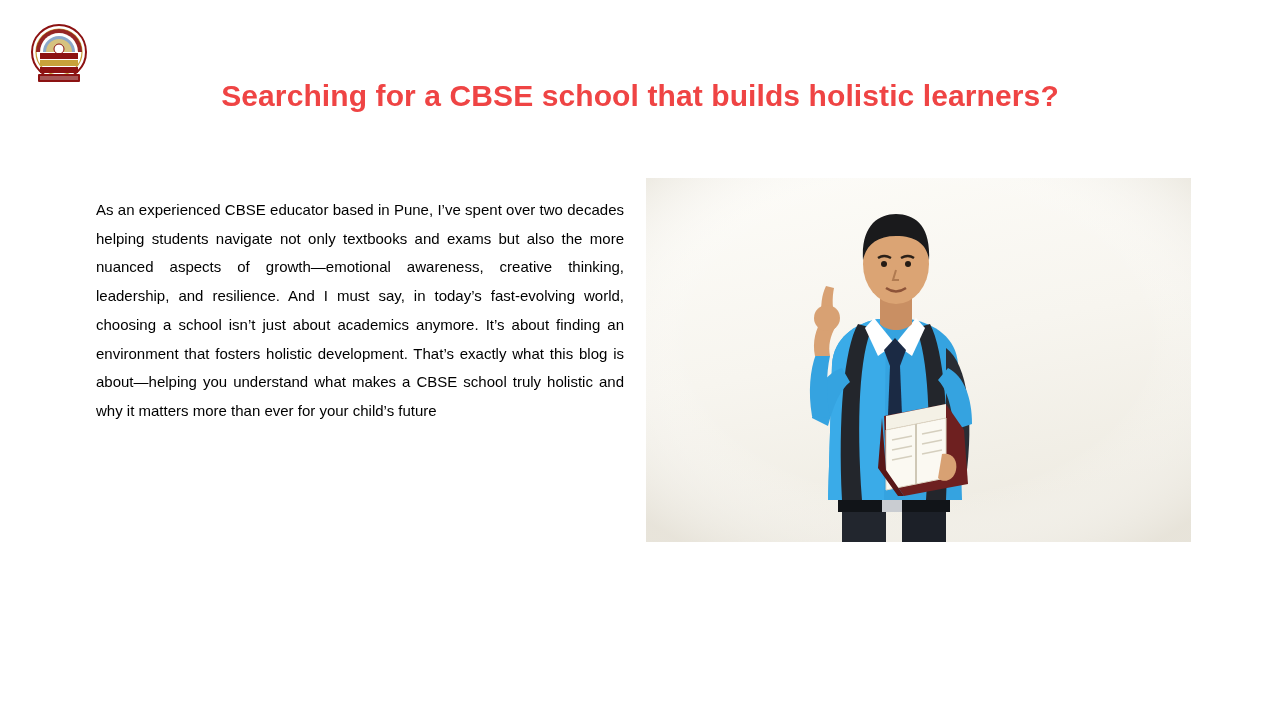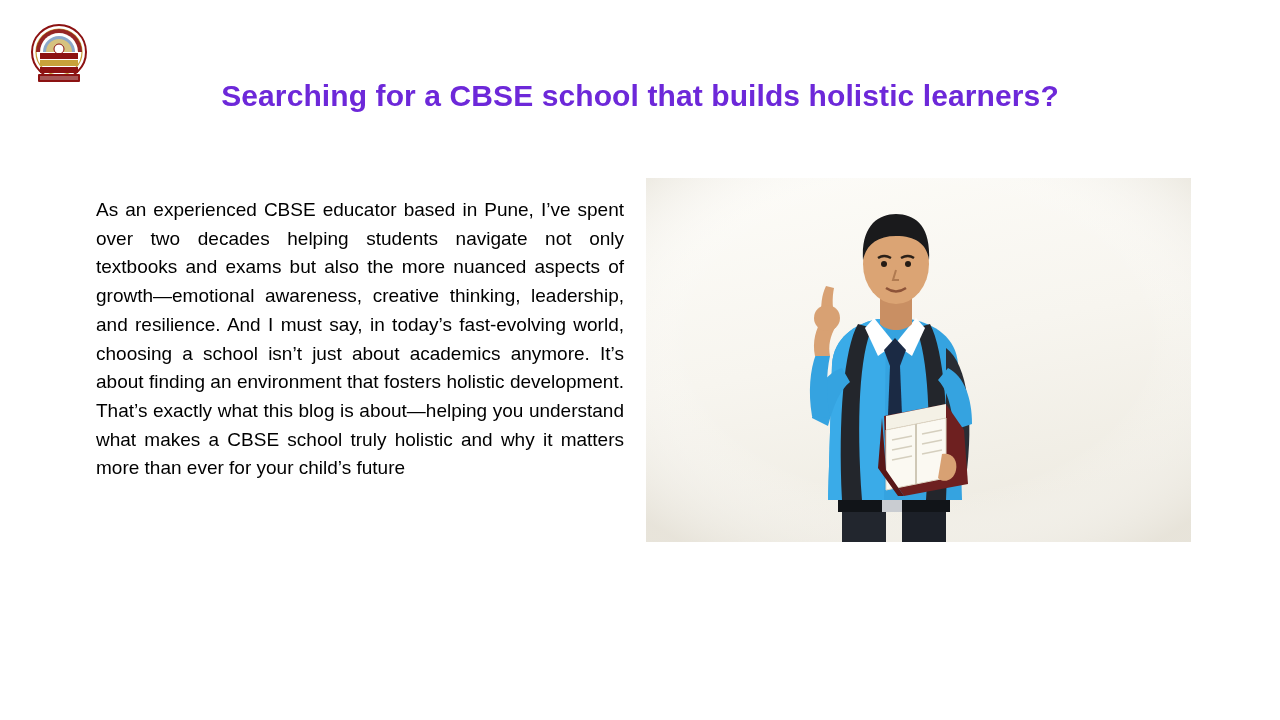--- a/index.html
+++ b/index.html
@@ -32,32 +32,32 @@
 
   
   .slide-title {
     position: absolute;
     left: 110px;
     top: 78px;
     width: 1060px;
     text-align: center;
     font-size: 30px;
     font-weight: bold;
-    color: #6d28d9;
+    color: #ef4444;
     letter-spacing: 0.1px;
     line-height: 1.2;
   }
 
   
   .body-text {
     position: absolute;
     left: 96px;
     top: 196px;
     width: 528px;
-    font-size: 19px;
+    font-size: 15px;
     line-height: 28.7px;
     color: #000000;
     text-align: justify;
     text-justify: inter-word;
   }
 
   
   .photo {
     position: absolute;
     left: 646px;

